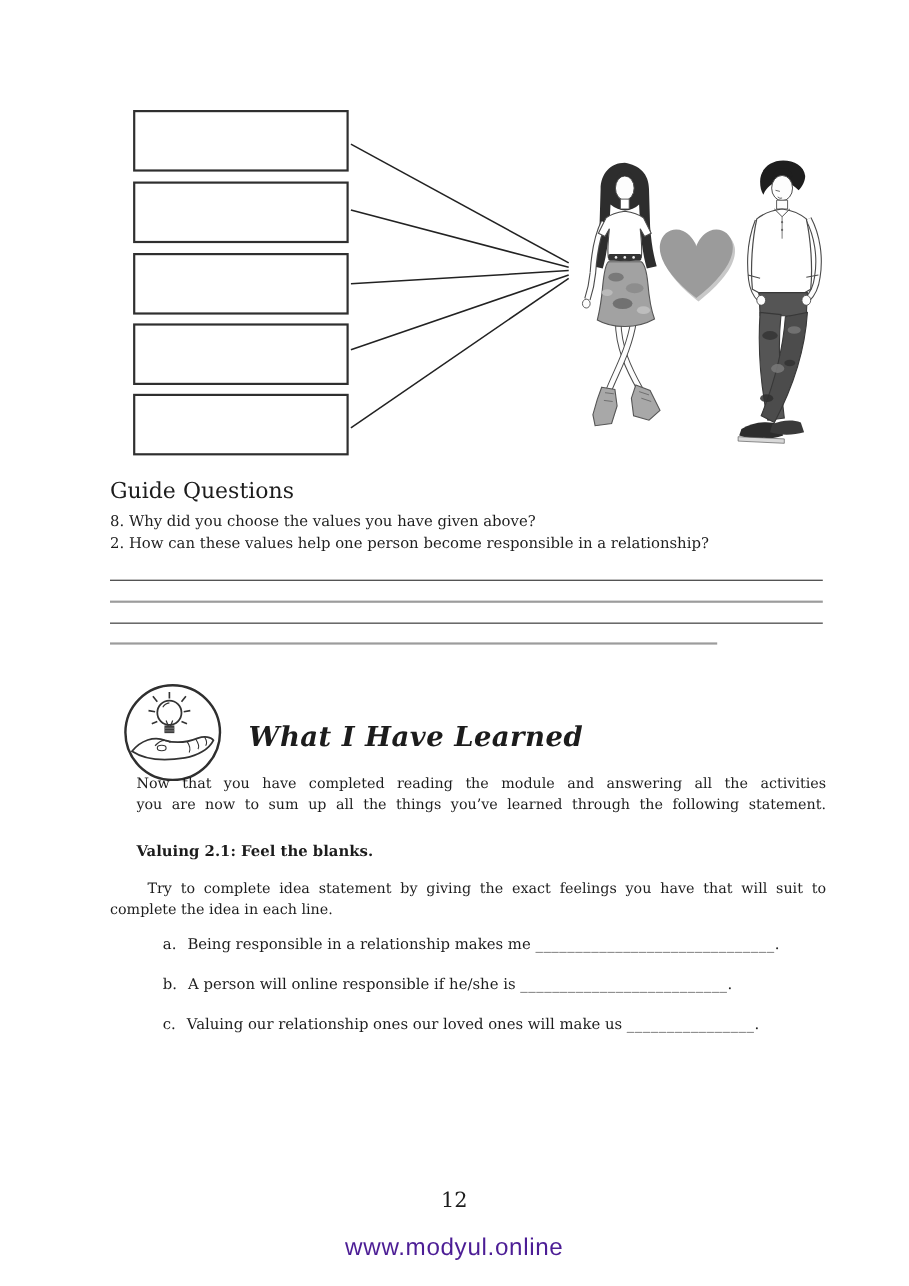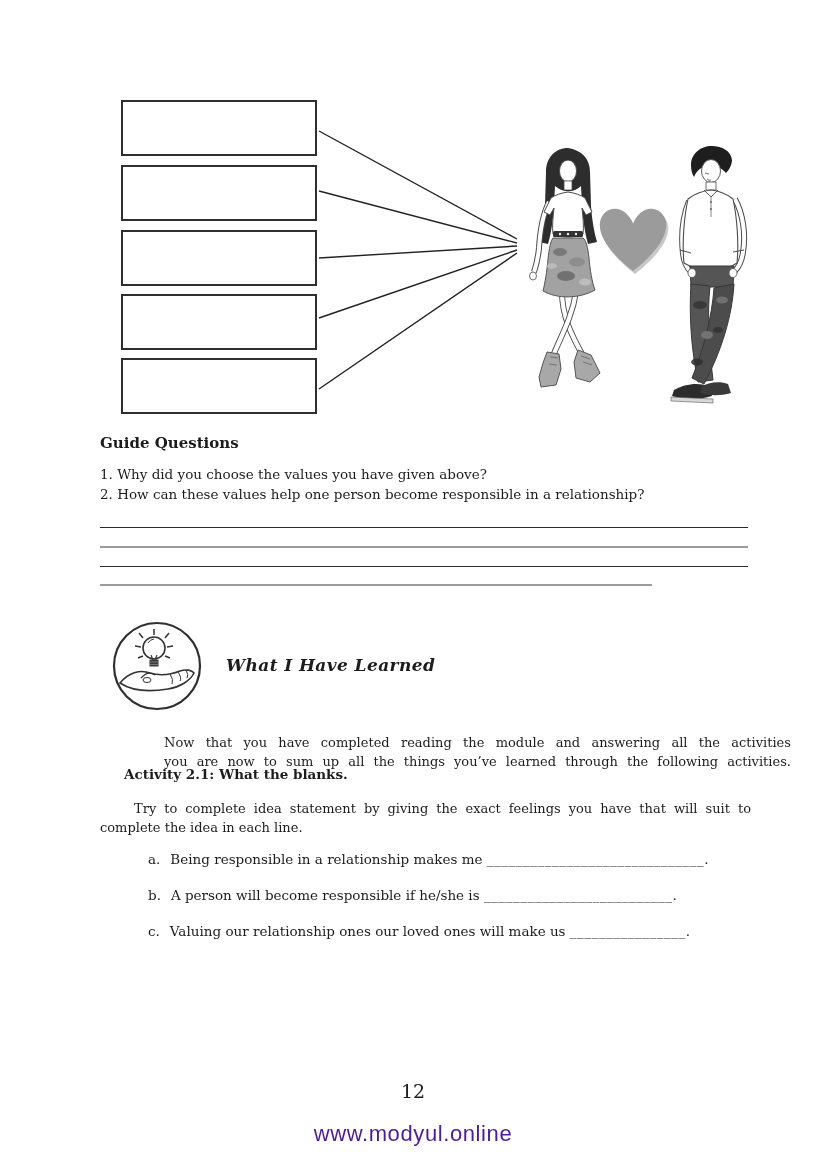--- a/index.html
+++ b/index.html
@@ -10,37 +10,37 @@
   
   .value-box{
     position:absolute;left:121px;width:192px;height:52px;
     border:2px solid #2f2f2f;background:#fff;
   }
   .box-1{top:100px}.box-2{top:165px}.box-3{top:230px}.box-4{top:294px}.box-5{top:358px}
   .connector-svg,.couple-svg{position:absolute;pointer-events:none;}
   .connector-svg{left:0;top:0;width:826px;height:430px;}
   .couple-svg{left:500px;top:140px;width:260px;height:270px;}
   
-  .guide-heading{position:absolute;left:100px;top:434px;font-size:15px;font-weight:bold;}
+  .guide-heading{position:absolute;left:100px;top:434px;font-size:20px;font-weight:normal;}
   .question{position:absolute;left:100px;width:660px;height:20px;font-size:13.5px;overflow:hidden;}
   .q1{top:466px}.q2{top:486px}
   .answer-line{position:absolute;left:100px;height:0;}
   .al-1{top:527px;width:648px;border-top:1.6px solid #2b2b2b;}
   .al-2{top:546px;width:648px;border-top:2.6px solid #9c9c9c;}
   .al-3{top:566px;width:648px;border-top:1.6px solid #2b2b2b;}
   .al-4{top:584px;width:552px;border-top:2.6px solid #9c9c9c;}
   
   .learned-icon{position:absolute;left:111px;top:620px;width:92px;height:92px;}
   .learned-heading{
-    position:absolute;left:226px;top:655px;font-size:17px;font-weight:bold;font-style:italic;
+    position:absolute;left:226px;top:655px;font-size:25px;font-weight:bold;font-style:italic;
     letter-spacing:.4px;
   }
   .para-line{font-size:13px;height:19px;line-height:19px;overflow:hidden;
     text-align:justify;text-align-last:justify;}
-  .intro{position:absolute;left:124px;top:733px;width:627px;margin-left:40px;}
+  .intro{position:absolute;left:124px;top:703px;width:627px;}
   .activity-heading{position:absolute;left:124px;top:766px;font-size:13.5px;font-weight:bold;}
   .activity-intro{position:absolute;left:100px;top:799px;width:651px;}
   .ai-line1{padding-left:34px;}
   .ai-line2{text-align:right;text-align-last:left;}
   .fill-item{position:absolute;left:148px;width:620px;height:20px;font-size:13.5px;overflow:hidden;}
   .item-a{top:851px}.item-b{top:887px}.item-c{top:923px}
   .fill-label{display:inline-block;margin-right:10px;}
   .blank{letter-spacing:.5px;}
   
   .page-number{position:absolute;left:0;top:1080px;width:826px;text-align:center;font-size:19px;}
@@ -131,21 +131,21 @@
       <ellipse cx="718" cy="330" rx="5" ry="3" fill="#333" opacity=".85"></ellipse>
       <ellipse cx="692" cy="273" rx="4" ry="4.5" fill="#fdfdfd" stroke="#4a4a4a" stroke-width="0.8"></ellipse>
       <ellipse cx="733" cy="273" rx="4" ry="4.5" fill="#fdfdfd" stroke="#4a4a4a" stroke-width="0.8"></ellipse>
       <path d="M674,390 c10,-6 24,-8 34,-4 l4,10 c-12,4 -28,4 -40,0 z" fill="#2c2c2c"></path>
       <path d="M671,397 l42,2 0,4 -42,-2 z" fill="#d8d8d8" stroke="#555" stroke-width="0.6"></path>
       <path d="M702,386 c8,-4 18,-5 26,-2 l3,9 c-10,3 -22,3 -31,0 z" fill="#3a3a3a"></path>
     </g>
   </svg>
 
   <div class="guide-heading">Guide Questions</div>
-  <div class="question q1">1. Why did you choose the values you have given above?</div>
+  <div class="question q1">8. Why did you choose the values you have given above?</div>
   <div class="question q2">2. How can these values help one person become responsible in a relationship?</div>
   <div class="answer-line al-1"></div>
   <div class="answer-line al-2"></div>
   <div class="answer-line al-3"></div>
   <div class="answer-line al-4"></div>
 
   <svg class="learned-icon" viewBox="0 0 92 92">
     <circle cx="46" cy="46" r="43" fill="#fff" stroke="#2f2f2f" stroke-width="2.2"></circle>
     <circle cx="43" cy="28" r="11" fill="#fff" stroke="#333" stroke-width="1.6"></circle>
     <path d="M37,23 a8,8 0 0 1 6,-4" fill="none" stroke="#333" stroke-width="1"></path>
@@ -155,36 +155,36 @@
     <path d="M43,9 l0,6 M28,13 l4,5 M58,13 l-4,5 M24,26 l6,1 M62,26 l-6,1 M27,38 l5,-2 M59,38 l-5,-2" stroke="#333" stroke-width="1.5"></path>
     <path d="M9,63 C17,53 29,49 39,53 C49,56 59,55 69,51 C75,49 81,50 83,53 C79,61 69,67 57,69 C39,72 21,71 9,63 Z" fill="#fff" stroke="#333" stroke-width="1.6"></path>
     <path d="M30,58 q7,-8 14,-3" fill="none" stroke="#333" stroke-width="1.2"></path>
     <path d="M59,54 q4,6 2,10 M67,52 q4,6 2,9 M75,50 q3,5 1,8" fill="none" stroke="#333" stroke-width="1"></path>
     <ellipse cx="36" cy="60" rx="4" ry="2.5" fill="none" stroke="#333" stroke-width="1"></ellipse>
   </svg>
   <div class="learned-heading">What I Have Learned</div>
 
   <div class="intro">
     <div class="para-line">Now that you have completed reading the module and answering all the activities</div>
-    <div class="para-line">you are now to sum up all the things you’ve learned through the following activities.</div>
+    <div class="para-line">you are now to sum up all the things you’ve learned through the following statement.</div>
   </div>
 
-  <div class="activity-heading">Activity 2.1: What the blanks.</div>
+  <div class="activity-heading">Valuing 2.1: Feel the blanks.</div>
 
   <div class="activity-intro">
     <div class="para-line ai-line1">Try to complete idea statement by giving the exact feelings you have that will suit to</div>
     <div class="para-line ai-line2">complete the idea in each line.</div>
   </div>
 
   <div class="fill-item item-a">
     <span class="fill-label">a.</span><span>Being responsible in a relationship makes me</span>
     <span class="blank">______________________________</span><span>.</span>
   </div>
   <div class="fill-item item-b">
-    <span class="fill-label">b.</span><span>A person will become responsible if he/she is</span>
+    <span class="fill-label">b.</span><span>A person will online responsible if he/she is</span>
     <span class="blank">__________________________</span><span>.</span>
   </div>
   <div class="fill-item item-c">
     <span class="fill-label">c.</span><span>Valuing our relationship ones our loved ones will make us</span>
     <span class="blank">________________</span><span>.</span>
   </div>
 
   <div class="page-number">12</div>
   <div class="watermark">www.modyul.online</div>
 

